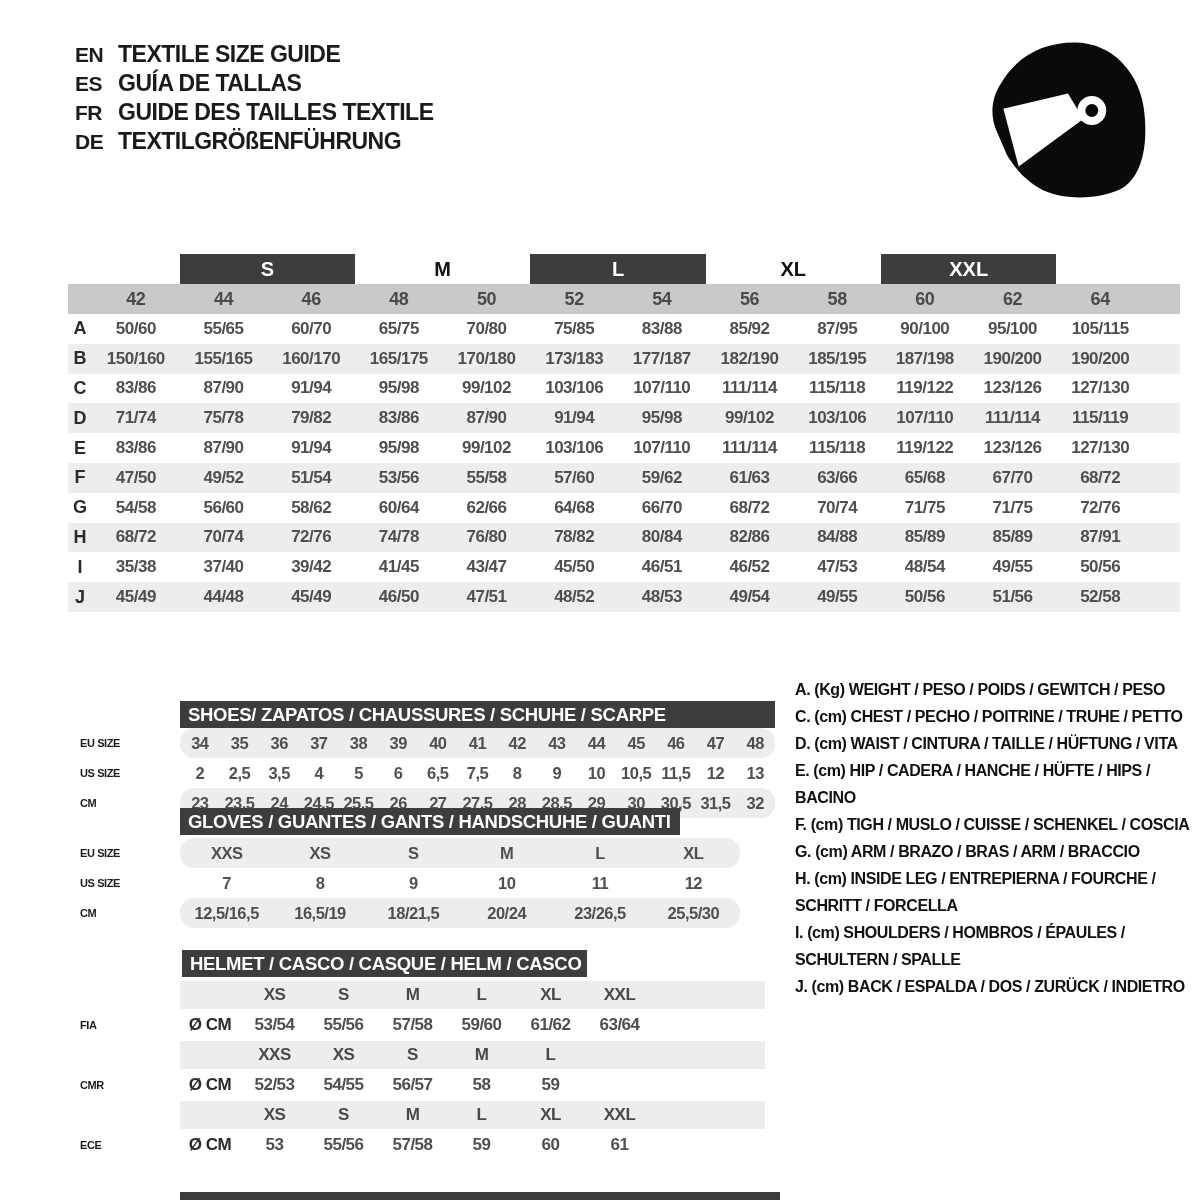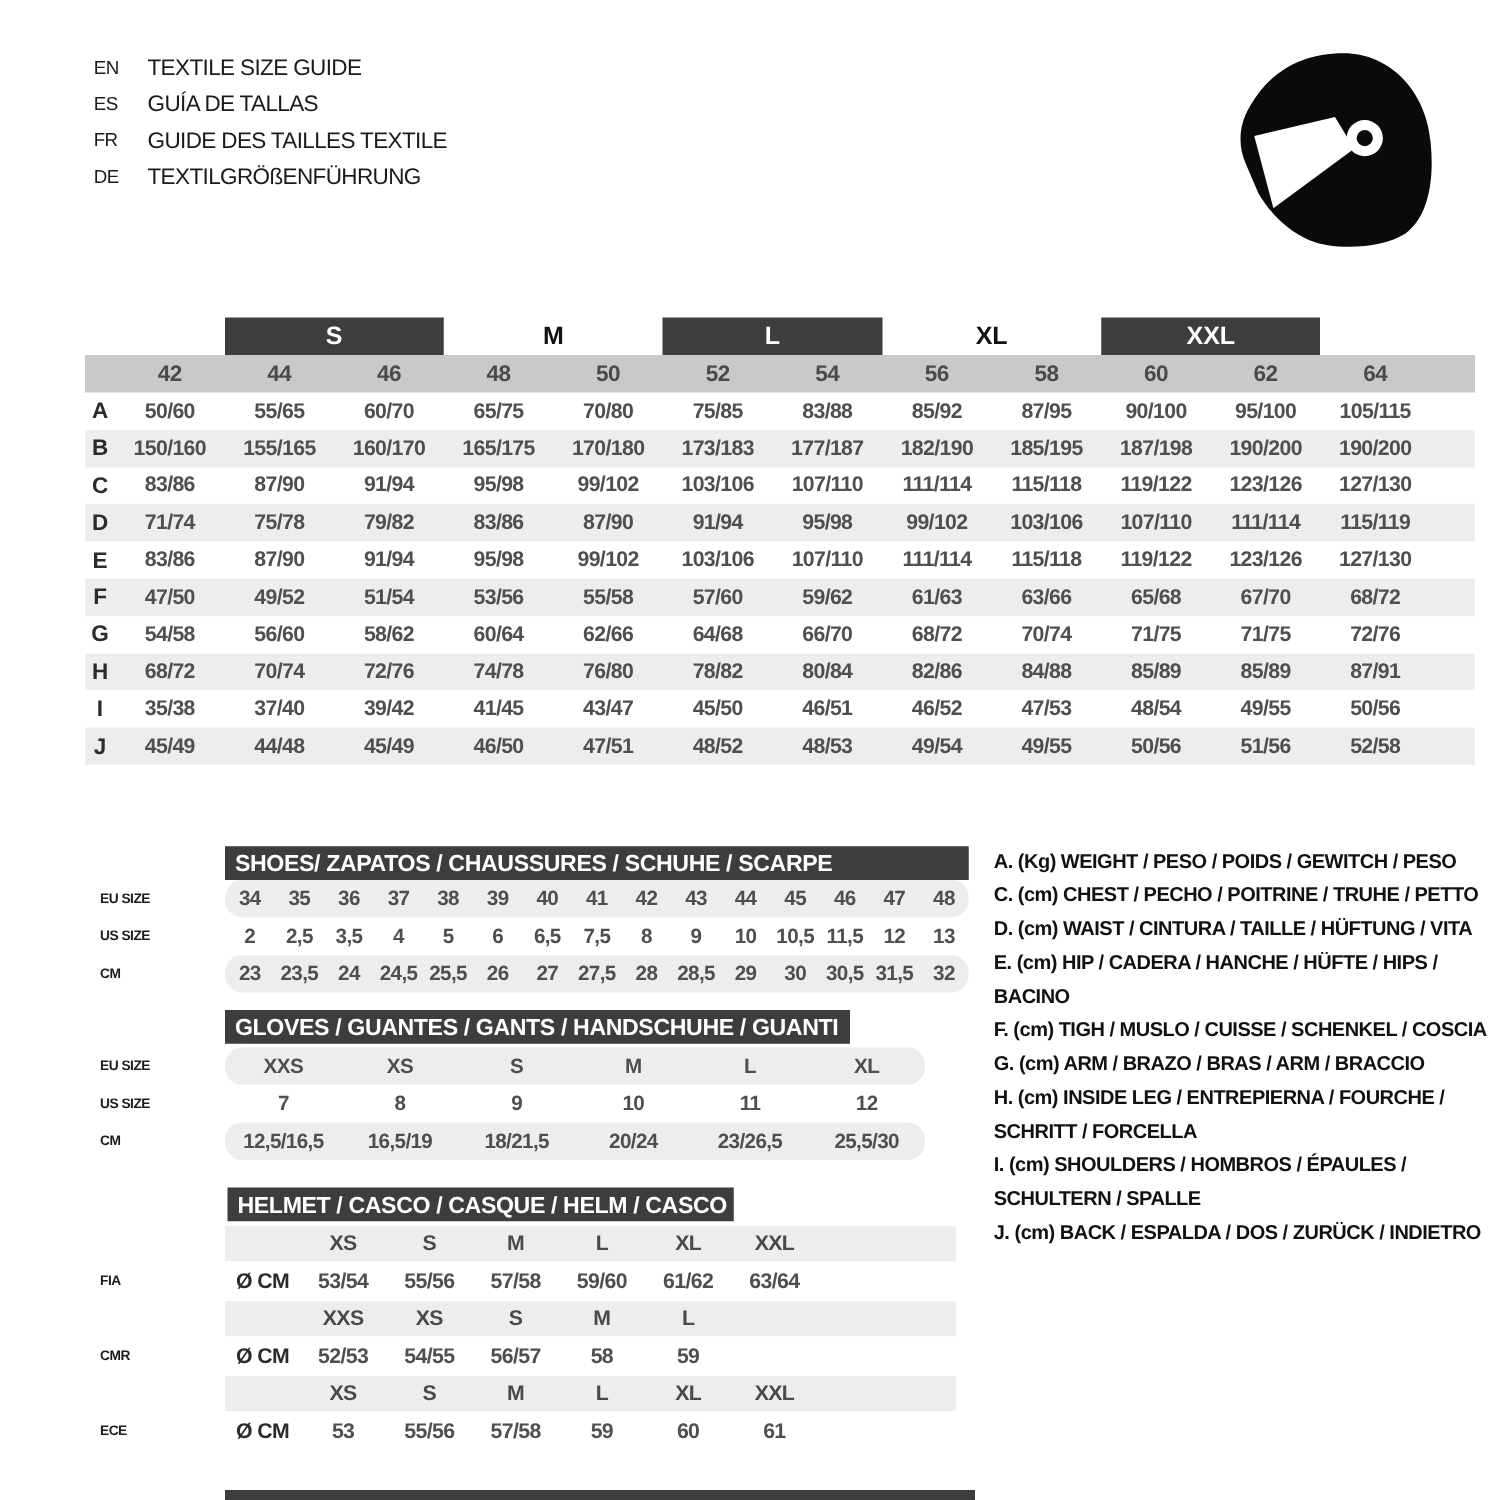--- a/index.html
+++ b/index.html
@@ -2,22 +2,22 @@
 <html><head>
 <meta charset="utf-8">
 <style>
   html,body{margin:0;padding:0;background:#fff;}
   .page{position:relative;width:1200px;height:1200px;background:#fff;overflow:hidden;
         font-family:"Liberation Sans",sans-serif;color:#1a1a1a;}
 
   
   .lang-header{position:absolute;left:75px;top:40px;}
   .lang-row{display:flex;height:29px;align-items:center;}
-  .lang-code{width:43px;font-size:15px;font-weight:400;letter-spacing:-0.5px;}
-  .lang-label{font-size:18px;font-weight:400;letter-spacing:-0.5px;}
+  .lang-code{width:43px;font-size:21px;font-weight:700;letter-spacing:-0.5px;}
+  .lang-label{font-size:23px;font-weight:700;letter-spacing:-0.5px;}
 
   
   .helmet-icon{position:absolute;left:983px;top:30px;width:170px;height:178px;}
 
   
   .main-table{position:absolute;left:68px;top:254px;width:1112px;}
   .band-row,.num-row,.m-row{display:grid;grid-template-columns:24px repeat(12,1fr) 36px;}
   .band-row{height:30px;}
   .size-box{background:#3d3d3d;color:#fff;font-size:20px;font-weight:700;
             display:flex;align-items:center;justify-content:center;}
@@ -40,21 +40,21 @@
   .s-label{flex:0 0 105px;display:flex;align-items:center;padding-left:5px;box-sizing:border-box;
            font-size:11px;font-weight:700;color:#1c1c1c;letter-spacing:-0.4px;}
   .s-band{flex:1;display:grid;align-items:center;border-radius:14px;}
   .s-band.gray{background:#ededed;}
   .cols15{grid-template-columns:repeat(15,1fr);}
   .cols6{grid-template-columns:repeat(6,1fr);}
   .s-cell{display:flex;align-items:center;justify-content:center;
           font-size:16.5px;font-weight:700;color:#4f4f4f;letter-spacing:-0.5px;}
 
   .shoes-section{position:absolute;left:75px;top:677px;width:700px;}
-  .shoes-section .bar{margin-left:105px;width:595px;}
+  .shoes-section .bar{margin-left:105px;width:595px;margin-top:24px;}
   .gloves-section{position:absolute;left:75px;top:808px;width:665px;}
   .gloves-section .bar{margin-left:105px;width:500px;}
   .gloves-section .rows{margin-top:3px;}
   .helmet-section{position:absolute;left:75px;top:950px;width:690px;}
   .helmet-section .bar{margin-left:107px;width:405px;}
   .helmet-section .rows{margin-top:4px;}
 
   .h-row{display:flex;}
   .h-row.sizes{height:28px;}
   .h-row.vals{height:32px;}

